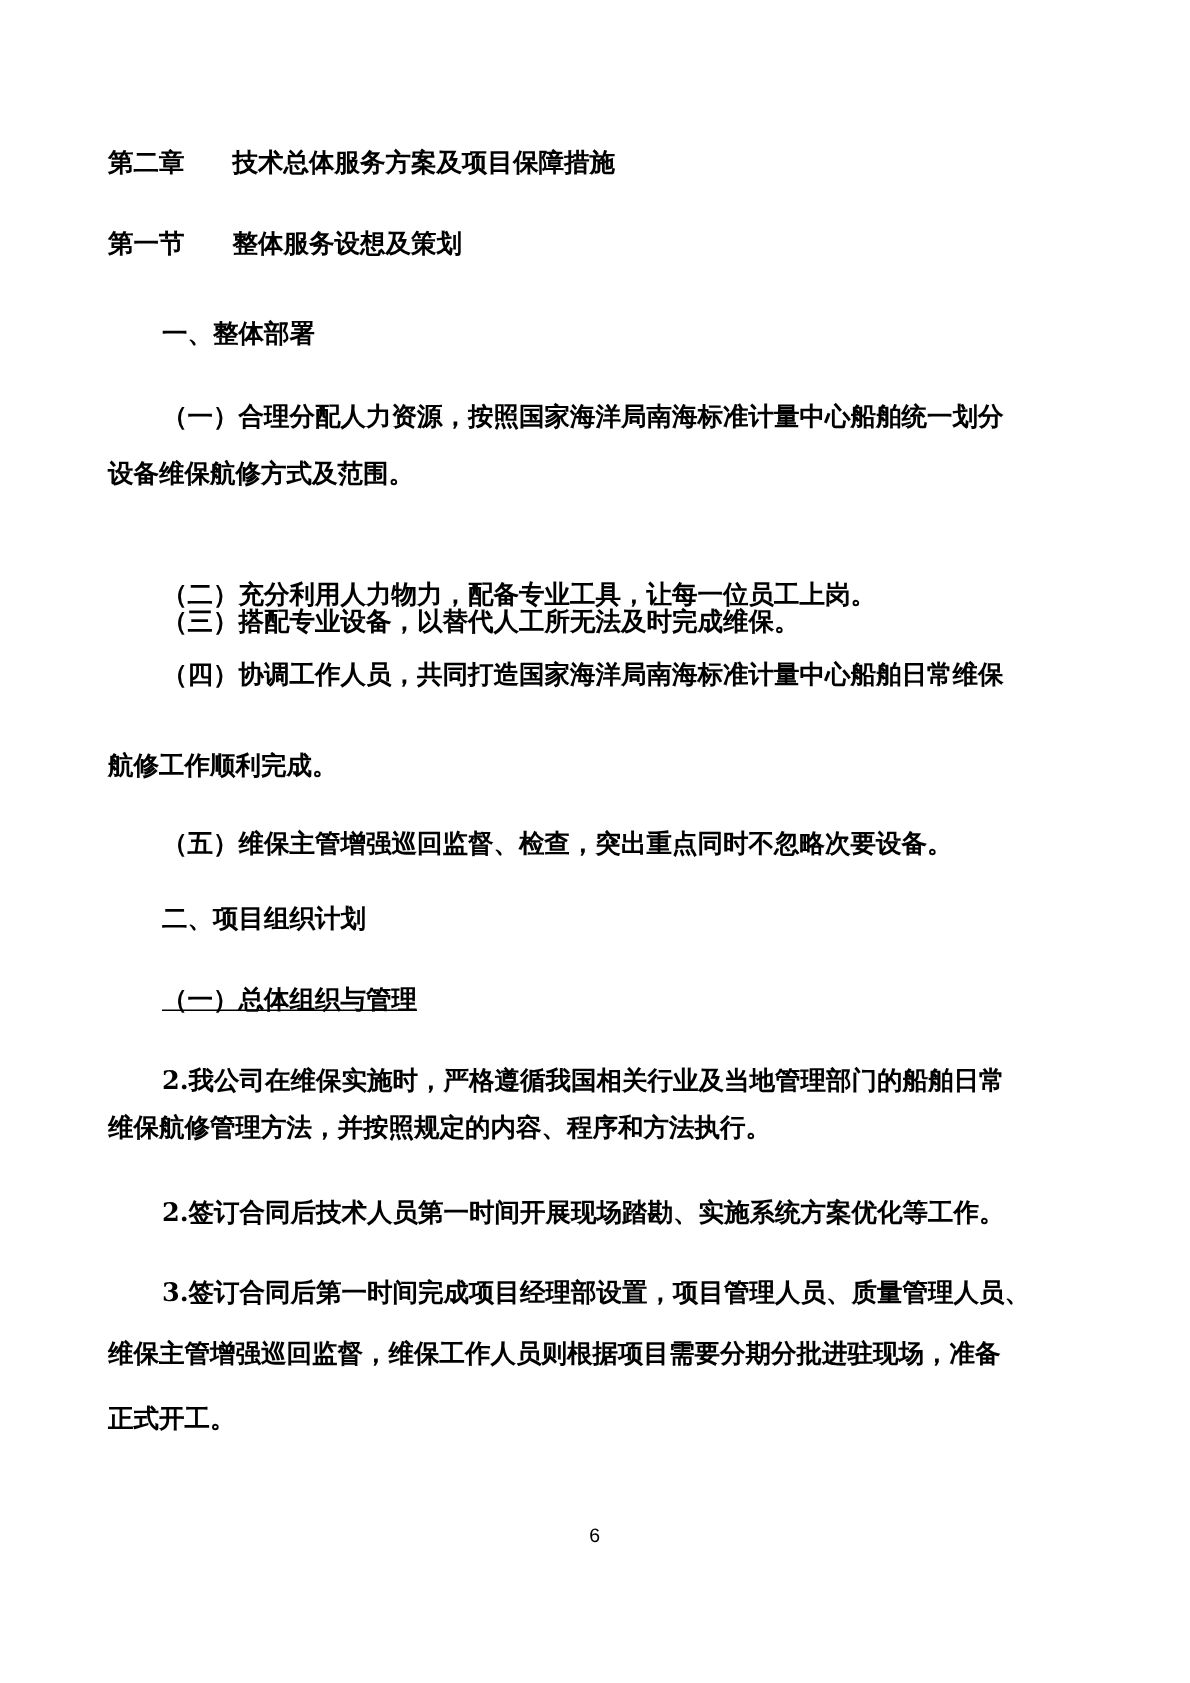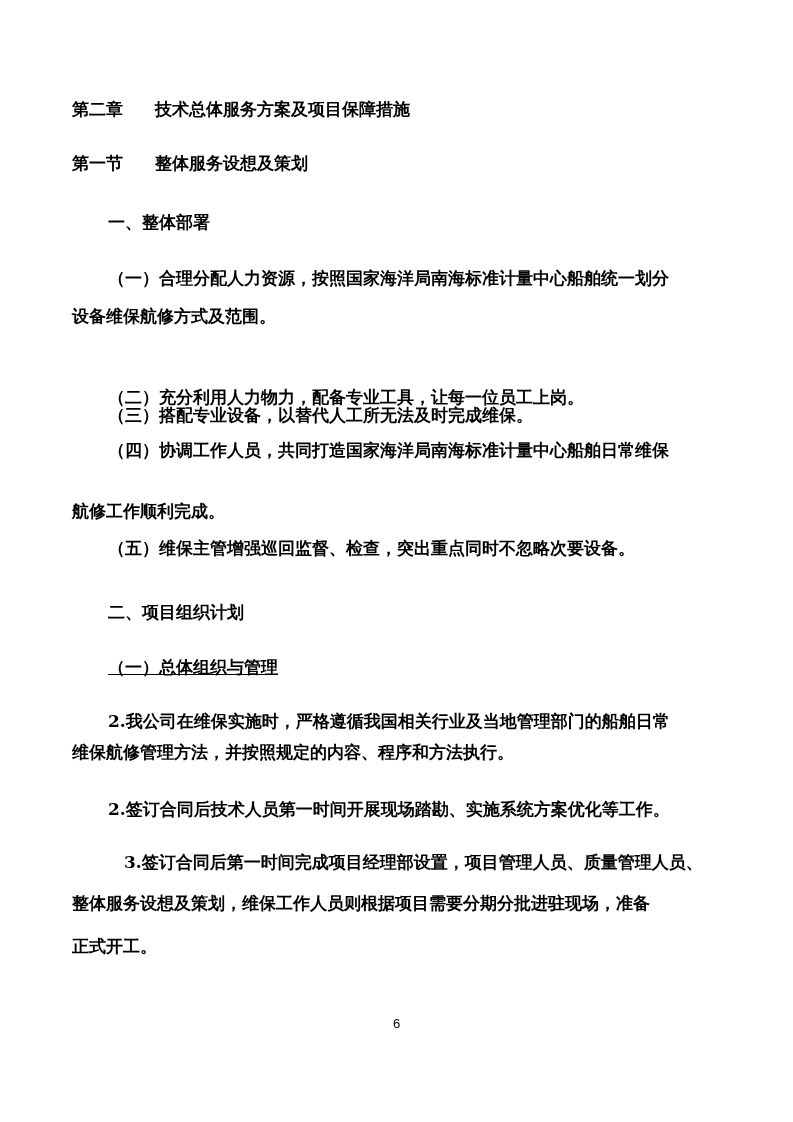--- a/index.html
+++ b/index.html
@@ -29,29 +29,29 @@
   <div class="line" style="left:108px;top:268px;">（一）合理分配人力资源，按照国家海洋局南海标准计量中心船舶统一划分</div>
   <div class="line" style="left:72px;top:306px;">设备维保航修方式及范围。</div>
 
   <div class="line" style="left:108px;top:356px;margin-top:31px;">（二）充分利用人力物力，配备专业工具，让每一位员工上岗。</div>
 
   <div class="line" style="left:108px;top:405px;">（三）搭配专业设备，以替代人工所无法及时完成维保。</div>
 
   <div class="line" style="left:108px;top:440px;">（四）协调工作人员，共同打造国家海洋局南海标准计量中心船舶日常维保</div>
   <div class="line" style="left:72px;top:501px;">航修工作顺利完成。</div>
 
-  <div class="line" style="left:108px;top:538px;">（五）维保主管增强巡回监督、检查，突出重点同时不忽略次要设备。</div>
+  <div class="line" style="left:108px;top:553px;">（五）维保主管增强巡回监督、检查，突出重点同时不忽略次要设备。</div>
 
   <div class="line h" style="left:108px;top:603px;font-family:Liberation Serif, serif;">二、项目组织计划</div>
 
   <div class="line h" style="left:108px;top:657px;text-decoration:underline;">（一）总体组织与管理</div>
 
   <div class="line" style="left:108px;top:711px;">2.我公司在维保实施时，严格遵循我国相关行业及当地管理部门的船舶日常</div>
   <div class="line" style="left:72px;top:742px;">维保航修管理方法，并按照规定的内容、程序和方法执行。</div>
 
   <div class="line" style="left:108px;top:799px;">2.签订合同后技术人员第一时间开展现场踏勘、实施系统方案优化等工作。</div>
 
-  <div class="line" style="left:108px;top:852px;margin-left:16px;">3.签订合同后第一时间完成项目经理部设置，项目管理人员、质量管理人员、</div>
-  <div class="line" style="left:72px;top:893px;">整体服务设想及策划，维保工作人员则根据项目需要分期分批进驻现场，准备</div>
+  <div class="line" style="left:108px;top:852px;">3.签订合同后第一时间完成项目经理部设置，项目管理人员、质量管理人员、</div>
+  <div class="line" style="left:72px;top:893px;">维保主管增强巡回监督，维保工作人员则根据项目需要分期分批进驻现场，准备</div>
   <div class="line" style="left:72px;top:936px;text-align:center;">正式开工。</div>
 
   <div class="pnum">6</div>
 </div>
 
 </body></html>

